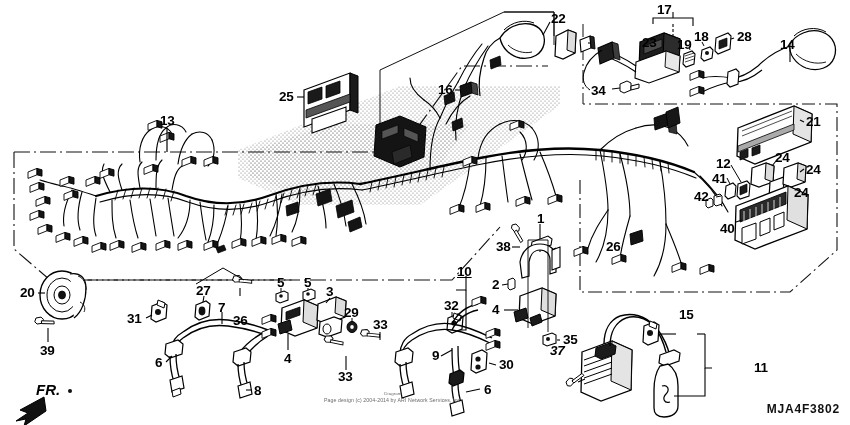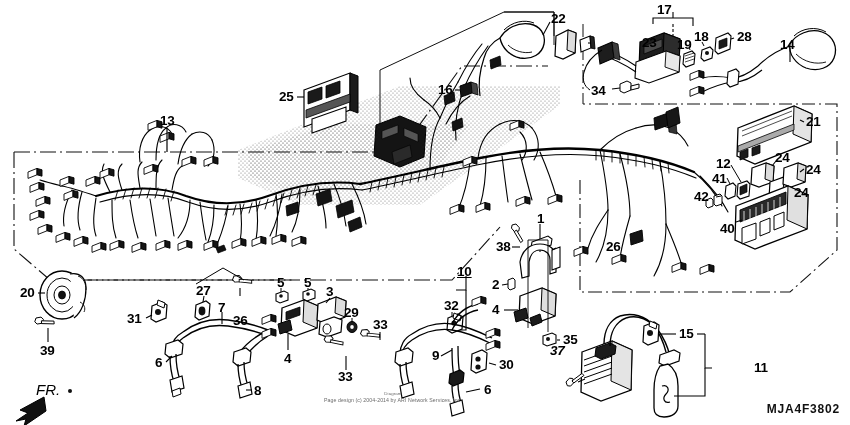--- a/index.html
+++ b/index.html
@@ -45,21 +45,21 @@
   .watermark .wm-top{
     display:block;
     text-align:center;
     font-size:4.4px;
     margin-bottom:0.5px;
   }
   .frlabel{
     position:absolute;
     left:36px;top:381px;
     font-family:"Liberation Sans", sans-serif;
-    font-weight:normal;
+    font-weight:bold;
     font-style:italic;
     font-size:15px;
     color:#000;
   }
 </style>
 </head>
 <body>
 
 <div id="sheet">
 
@@ -847,21 +847,21 @@
     <span class="callout" style="left:432px;top:349px;">9</span>
     <span class="callout" style="left:499px;top:358px;">30</span>
     <span class="callout" style="left:484px;top:383px;">6</span>
     <span class="callout" style="left:537px;top:212px;">1</span>
     <span class="callout" style="left:496px;top:240px;">38</span>
     <span class="callout" style="left:584px;top:240px;padding-left:22px;">26</span>
     <span class="callout" style="left:492px;top:278px;">2</span>
     <span class="callout" style="left:492px;top:303px;">4</span>
     <span class="callout" style="left:563px;top:333px;">35</span>
     <span class="callout" style="left:550px;top:344px;font-style:italic;">37</span>
-    <span class="callout" style="left:679px;top:327px;text-align:right;">15</span>
+    <span class="callout" style="left:679px;top:308px;text-align:right;">15</span>
     <span class="callout" style="left:715px;top:361px;margin-left:39px;">11</span>
   </div>
 
   <div class="frlabel">FR.</div>
 
   <div class="watermark">
     <span class="wm-top">Diagram</span>
     <span>Page design (c) 2004-2014 by ARI Network Services, Inc.</span>
   </div>
 

